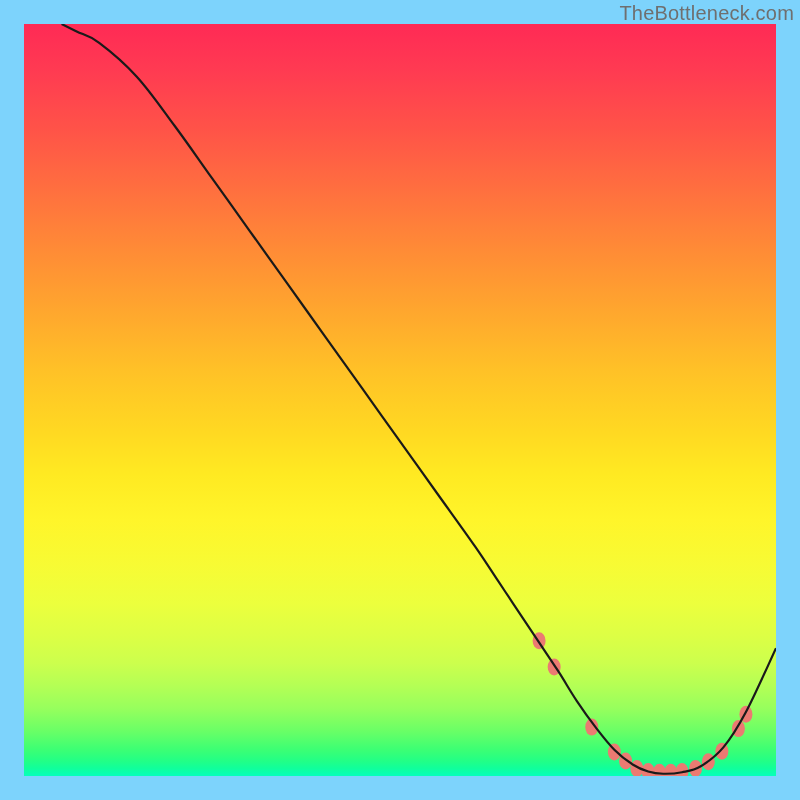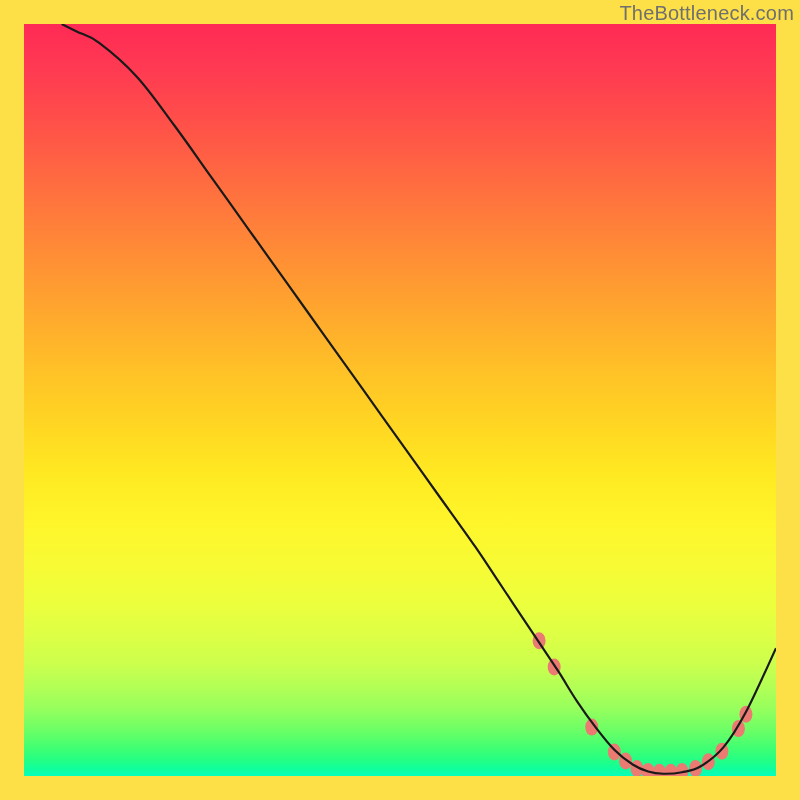--- a/index.html
+++ b/index.html
@@ -9,21 +9,21 @@
     height: 800px;
     background: #000;
     overflow: hidden;
   }
   .frame {
     position: absolute;
     left: 0;
     top: 0;
     width: 800px;
     height: 800px;
-    background: #fde047;
+    background: #7dd3fc;
   }
   .plot {
     position: absolute;
     left: 24px;
     top: 24px;
     width: 752px;
     height: 752px;
     overflow: hidden;
   }
   .grad {

